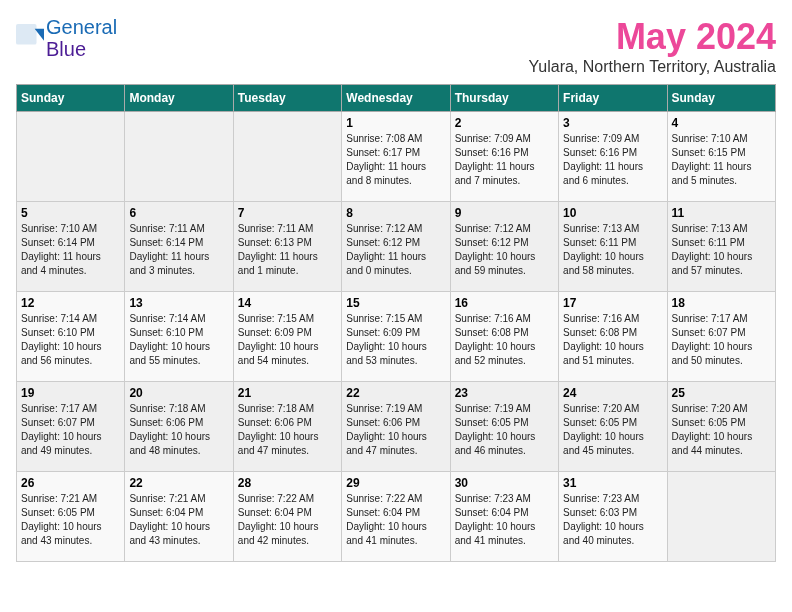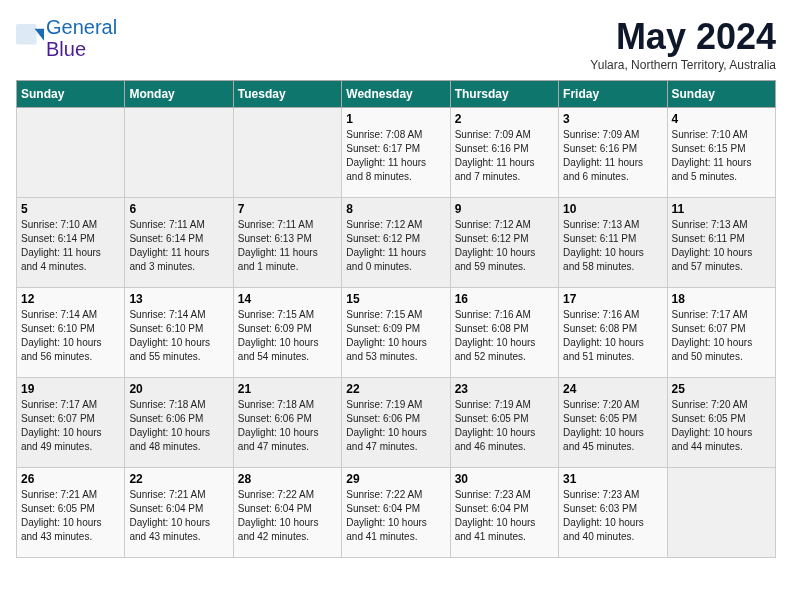--- a/index.html
+++ b/index.html
@@ -33,24 +33,24 @@
       width: 28px;
       height: 28px;
       margin-right: 2px;
     }
     .title-block {
       text-align: right;
     }
     .main-title {
       font-size: 36px;
       font-weight: bold;
-      color: #0f172a;
+      color: #ec4899;
     }
     .subtitle {
-      font-size: 12px;
+      font-size: 16px;
       color: #333;
     }
     table {
       width: 100%;
       border-collapse: collapse;
       font-size: 11px;
     }
     thead tr {
       background-color: #0f766e;
       color: #fff;

